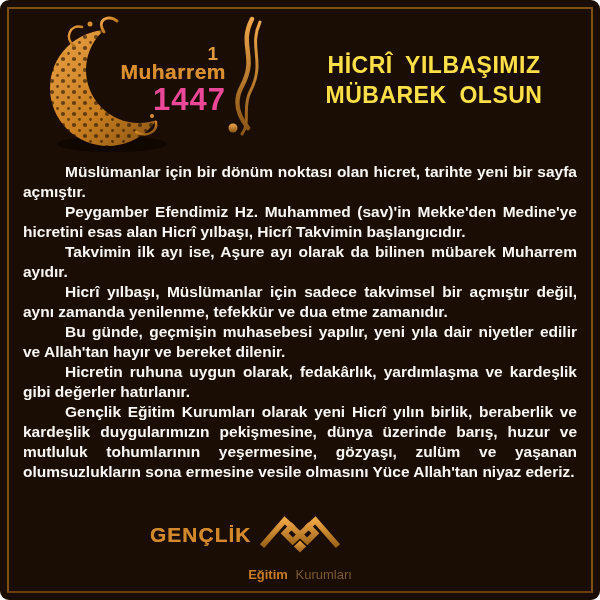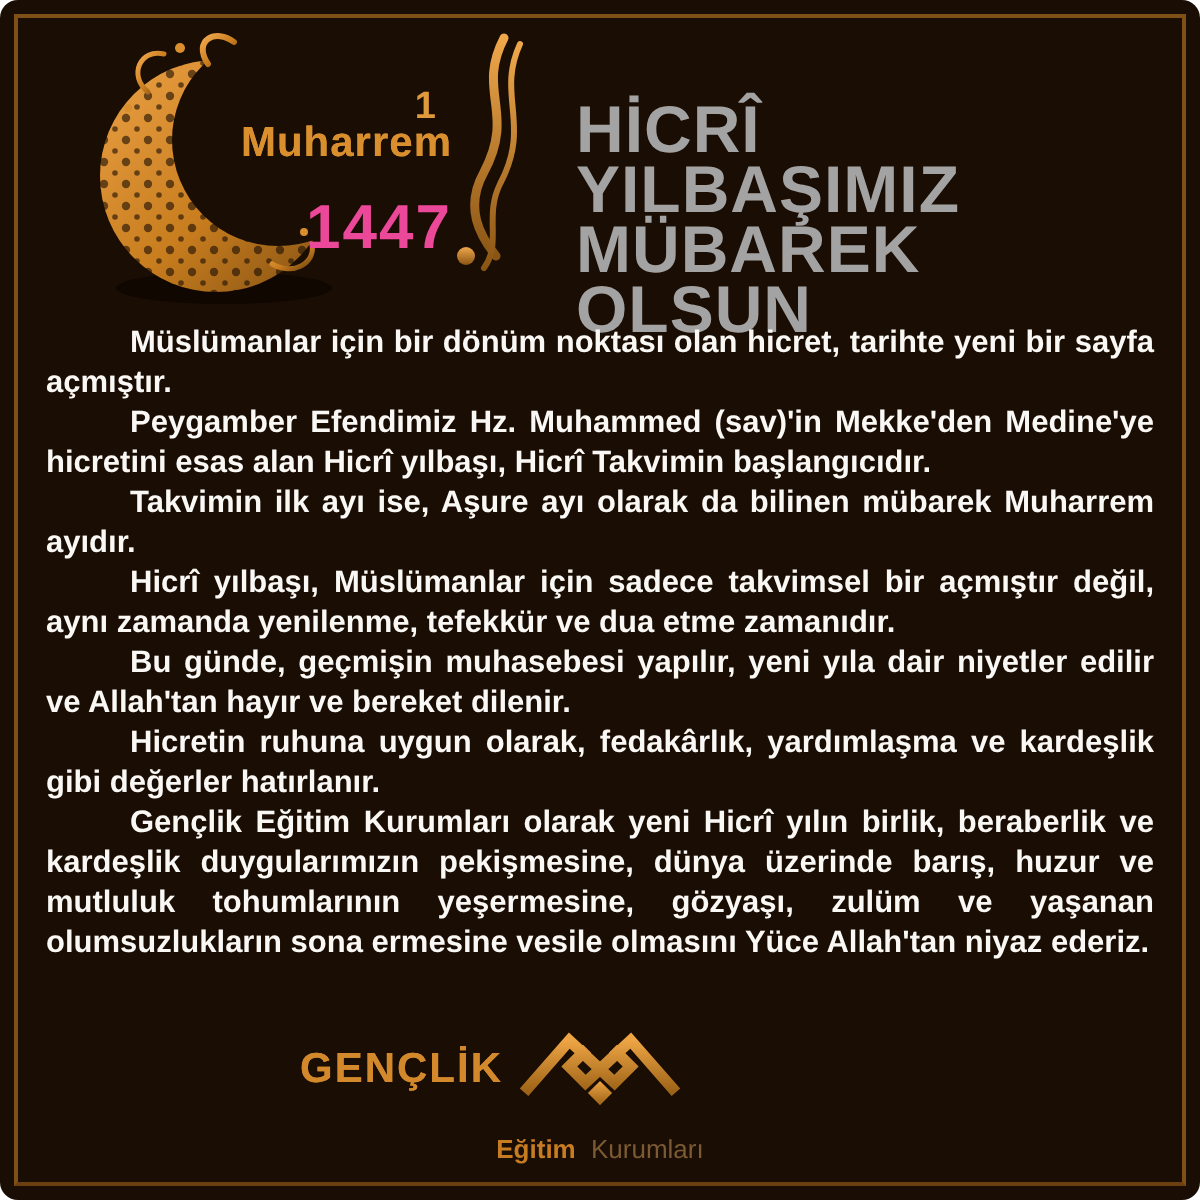--- a/index.html
+++ b/index.html
@@ -4,26 +4,26 @@
 <style>
   html,body{margin:0;padding:0;background:#ffffff;font-family:"Liberation Sans",sans-serif;}
   .page{position:relative;width:600px;height:600px;background:#ffffff;overflow:hidden;}
   .card{position:absolute;inset:0;background:#1a0d03;border-radius:9px;overflow:hidden;}
   .frame{position:absolute;inset:7px;border:2px solid #7e4f17;border-bottom-color:#6b3f10;pointer-events:none;}
 
   
   .ornament{position:absolute;left:38px;top:12px;width:152px;height:142px;}
   .date-block{position:absolute;left:116px;top:44px;width:110px;text-align:right;color:#dd9434;font-weight:bold;line-height:1;}
   .date-day{display:block;font-size:19px;margin-right:8px;margin-bottom:-2px;color:#e09a3c;}
-  .date-month{display:block;font-size:21px;margin-bottom:16px;letter-spacing:0.5px;
+  .date-month{display:block;font-size:21px;margin-bottom:2px;letter-spacing:0.5px;
     background:linear-gradient(#eea64a,#b26f1a);-webkit-background-clip:text;background-clip:text;color:#d98f2e;}
   .date-year{display:block;font-size:31px;letter-spacing:1px;color:#ec4899;}
   .flourish{position:absolute;left:224px;top:16px;width:40px;height:124px;}
-  .title{position:absolute;left:288px;top:50px;width:292px;text-align:left;color:#a3a3a3;
-    font-weight:bold;font-size:33px;line-height:30px;letter-spacing:0.5px;word-spacing:6px;}
+  .title{position:absolute;left:288px;top:50px;width:292px;text-align:center;color:#fde047;
+    font-weight:bold;font-size:23px;line-height:30px;letter-spacing:0.5px;word-spacing:6px;}
 
   
   .body-text{position:absolute;left:23px;top:162px;width:554px;color:#faf8f5;
     font-size:15.5px;line-height:20px;font-weight:bold;}
   .body-text p{margin:0;text-align:justify;text-indent:42px;}
 
   
   .logo{position:absolute;left:258px;top:504px;width:84px;height:52px;}
   .brand{position:absolute;left:150px;top:523px;width:300px;text-align:left;
     font-size:21px;font-weight:bold;letter-spacing:1px;color:#d3892b;

